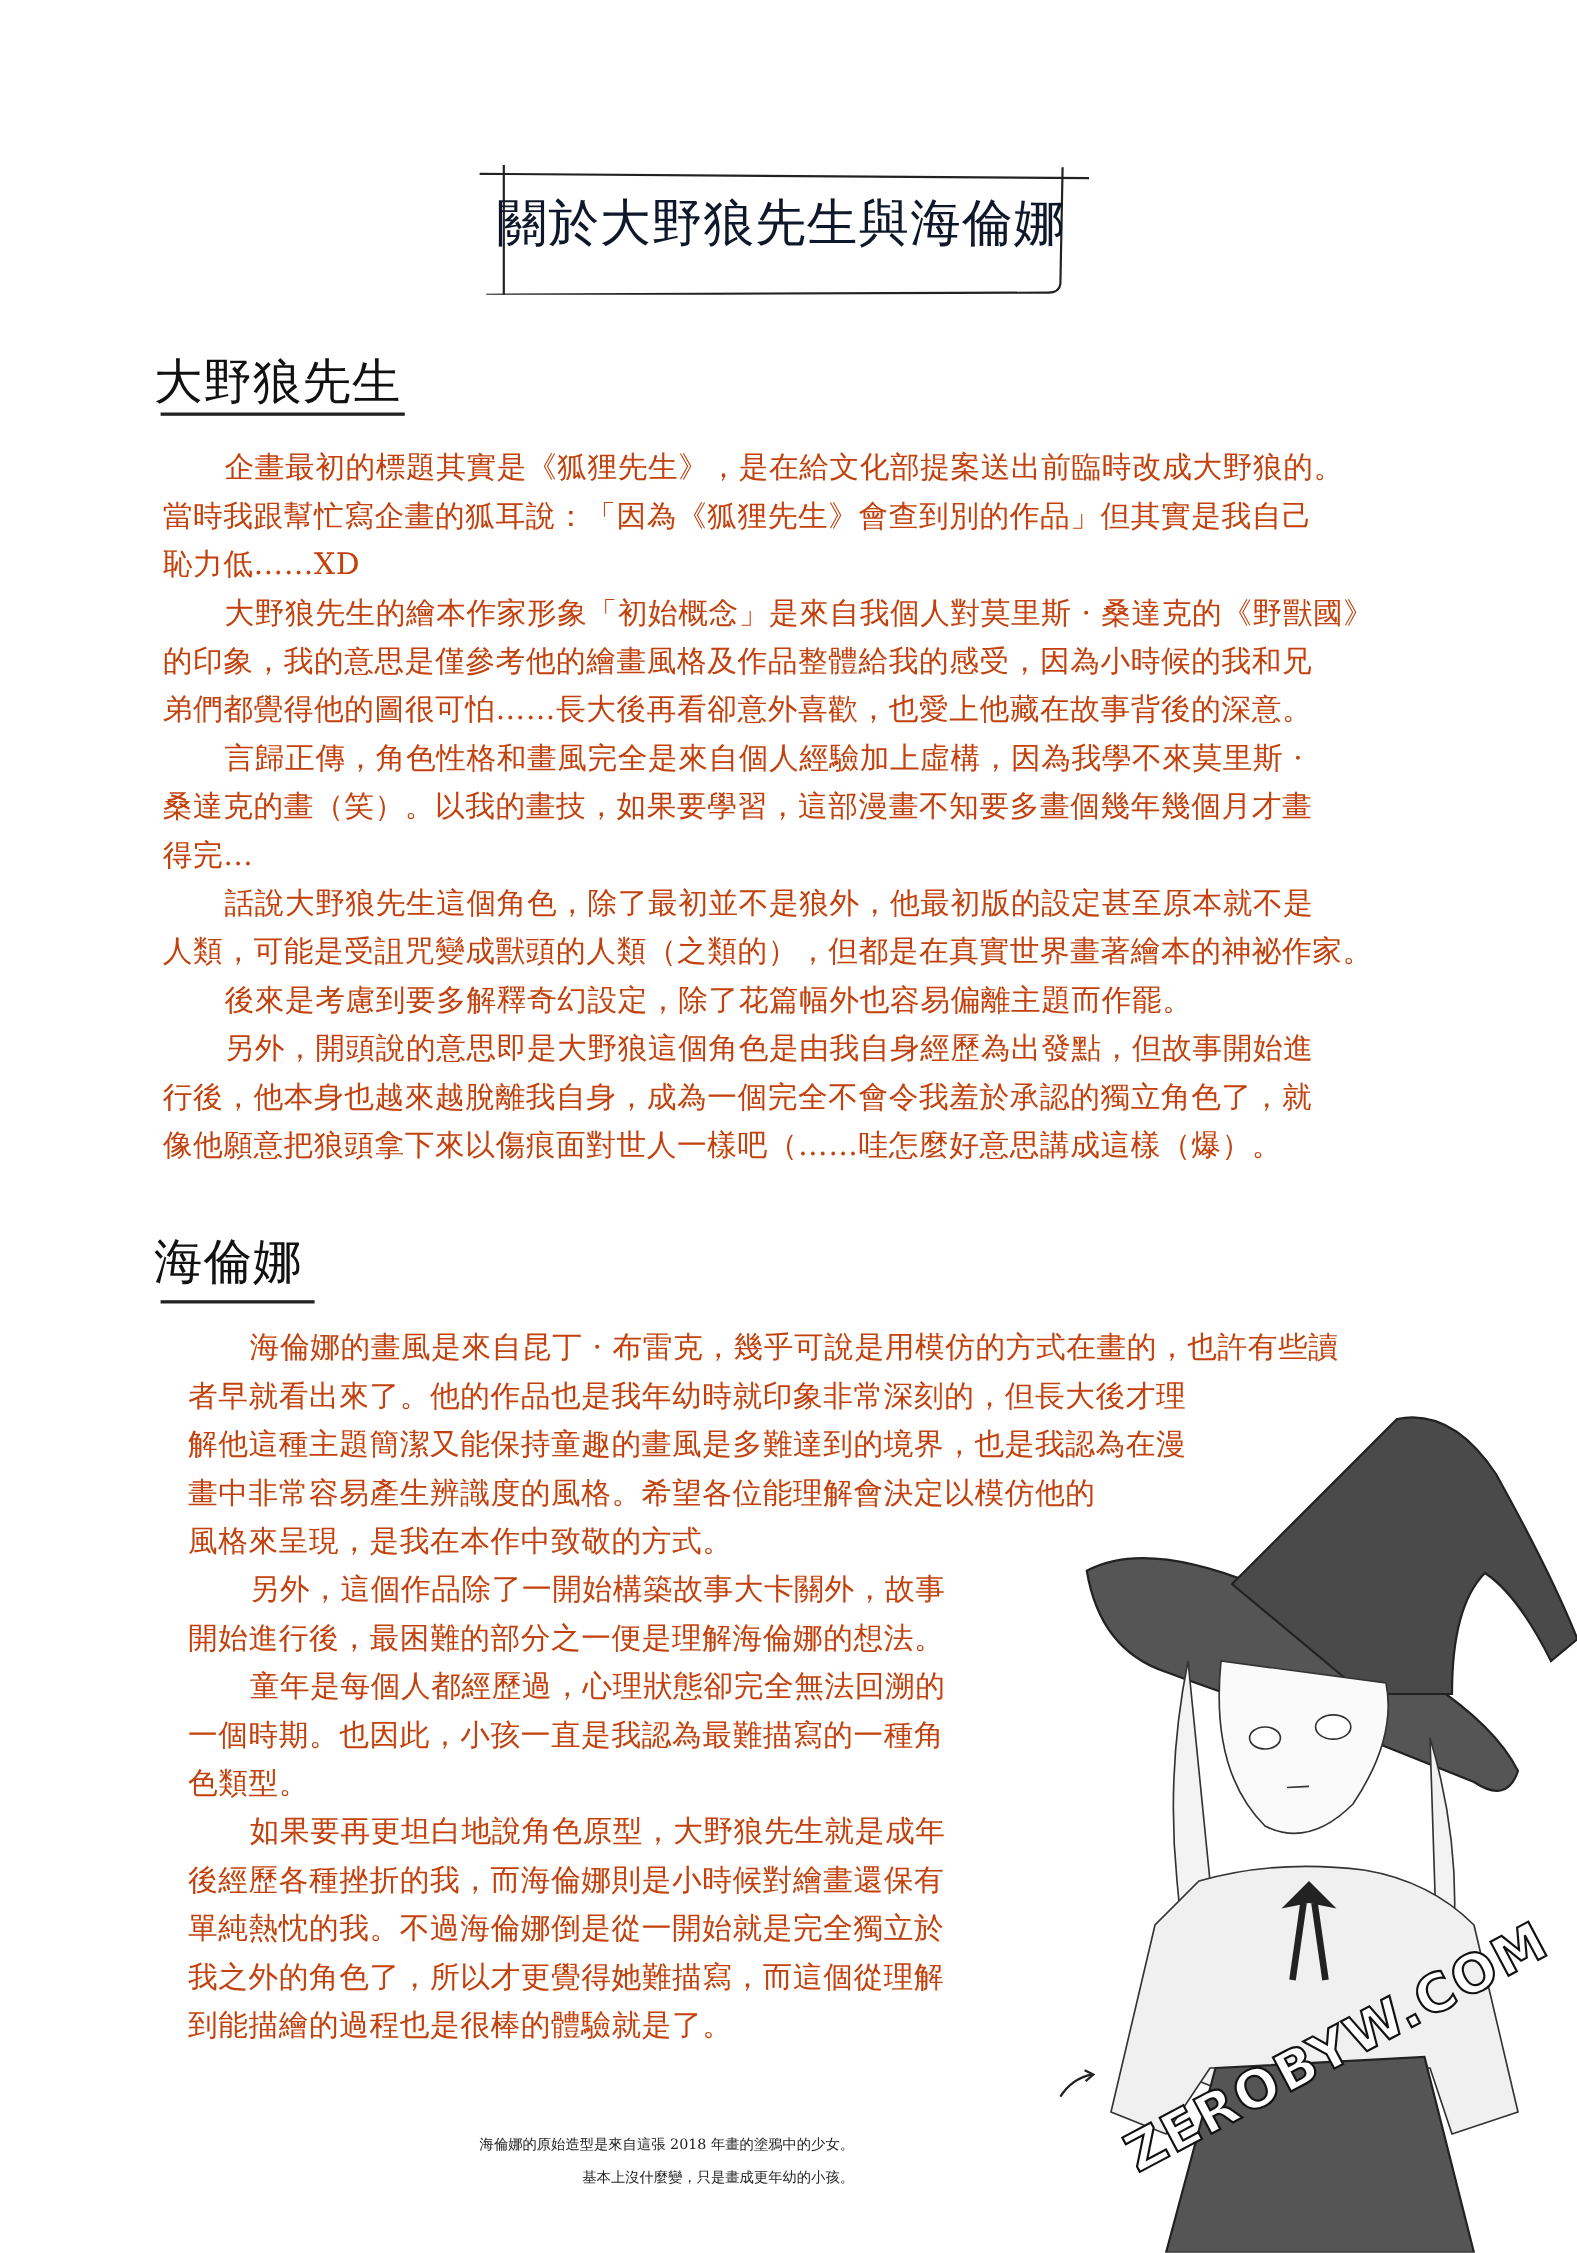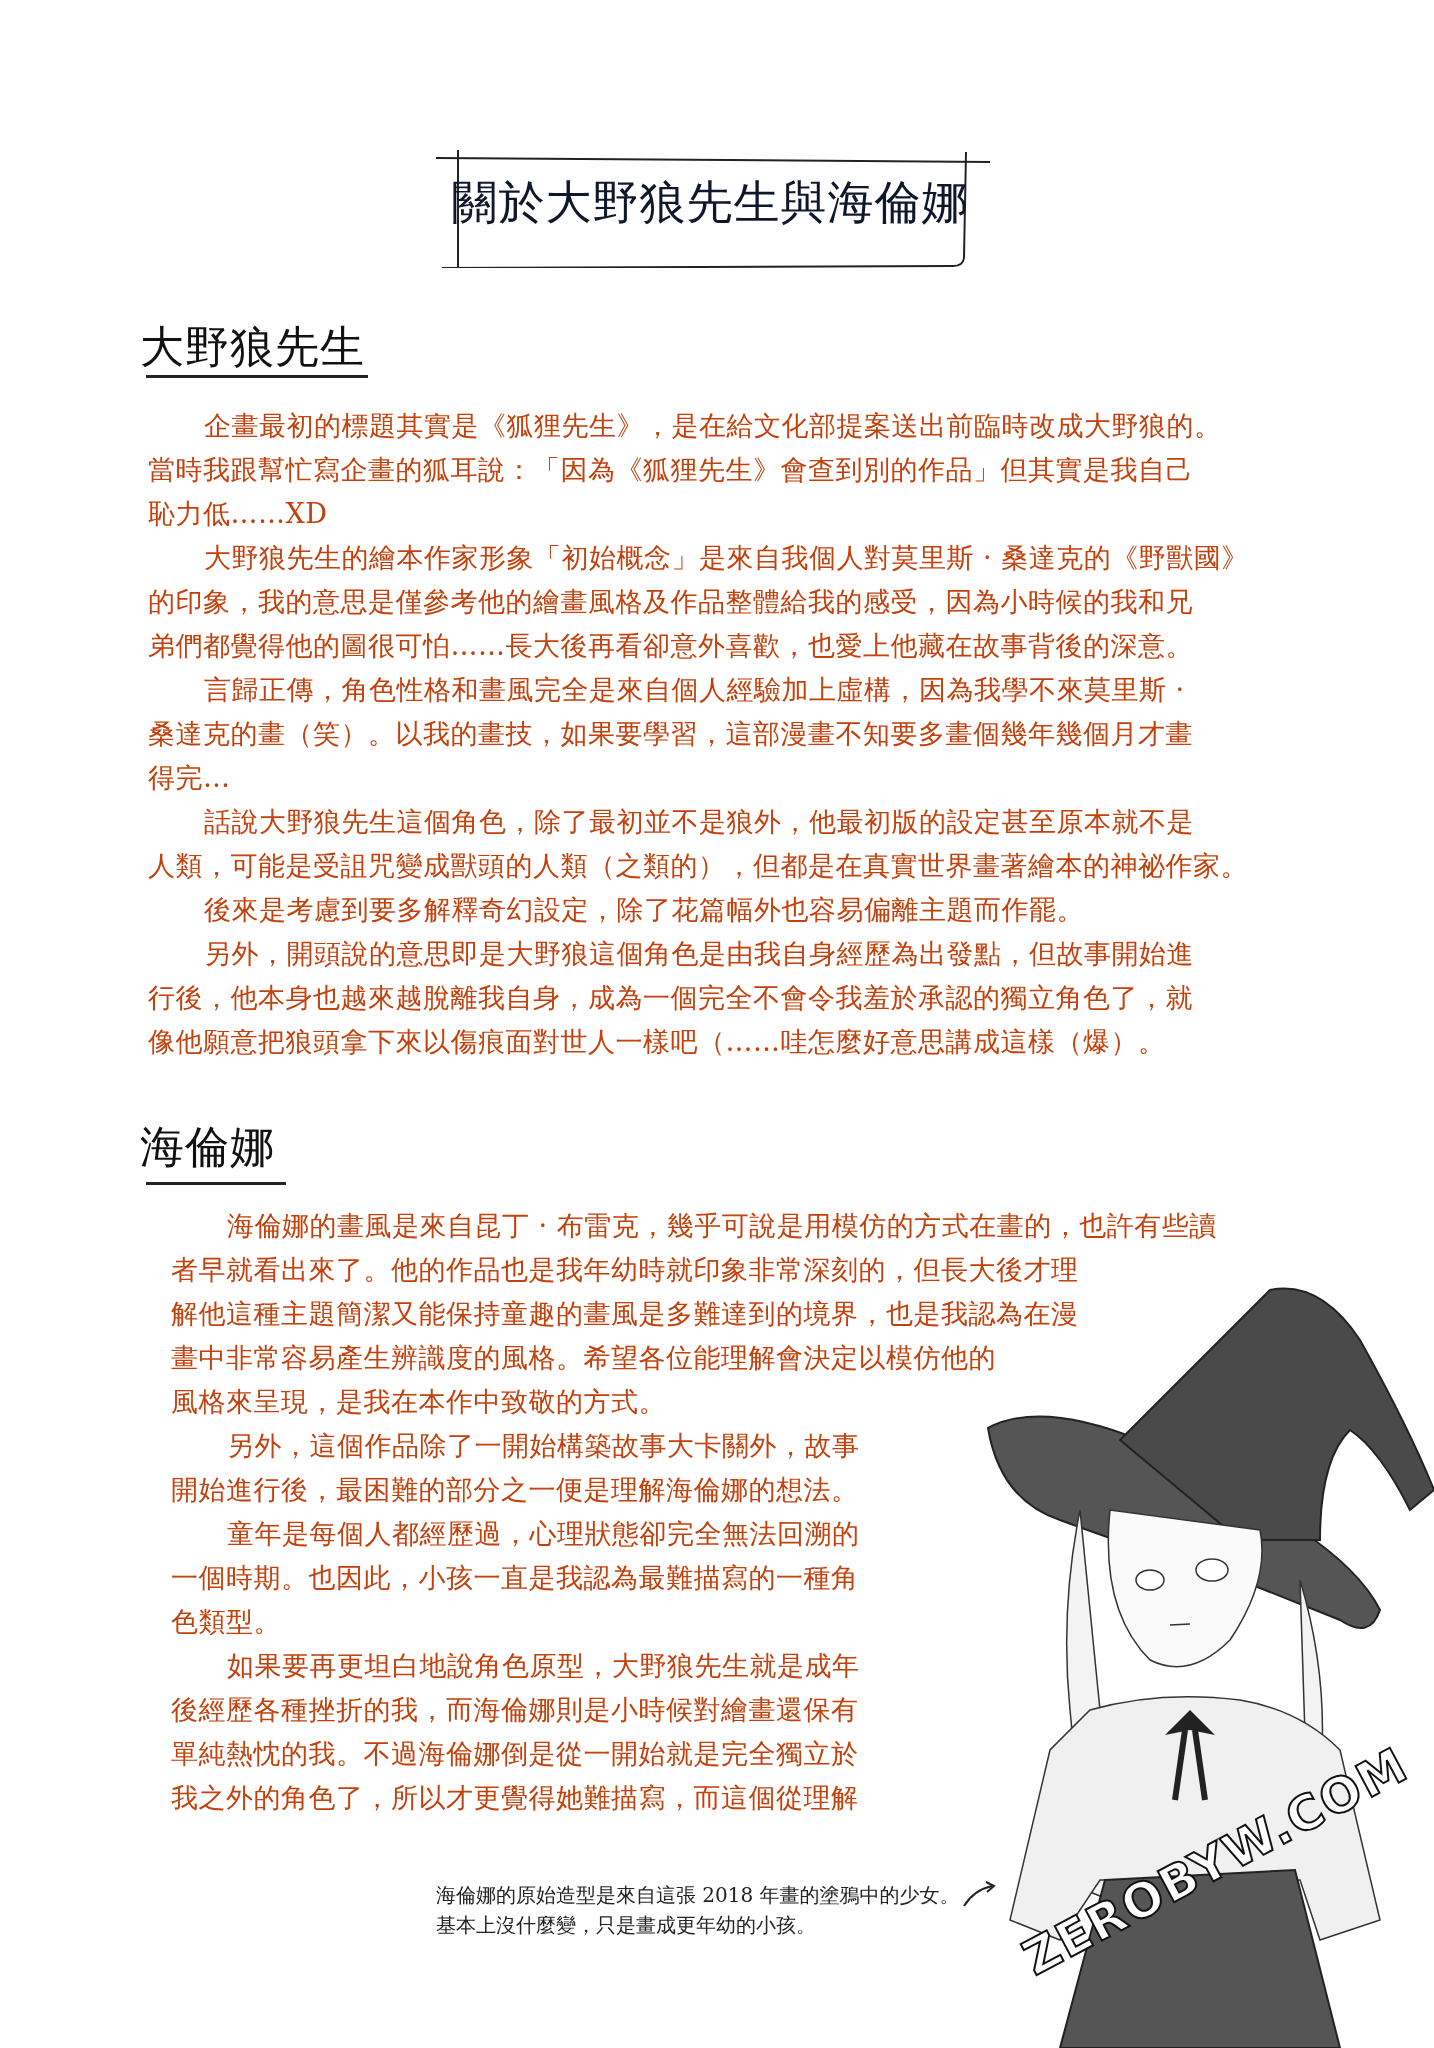--- a/index.html
+++ b/index.html
@@ -20,21 +20,21 @@
     position: absolute; left: 140px; font-size: 44px; color: #111; letter-spacing: 1px;
   }
   .heading-rule { position: absolute; left: 146px; height: 3px; background: #222; }
   .para {
     position: absolute; left: 148px; font-size: 27px; line-height: 44px; color: #c2410c;
     letter-spacing: 0.5px; white-space: nowrap;
   }
   .para .line { display: block; }
   .para .indent { padding-left: 56px; }
   .caption {
-    position: absolute; left: 436px; top: 1880px; font-size: 20px; line-height: 30px; color: #222;
+    position: absolute; left: 436px; top: 1936px; font-size: 13px; line-height: 30px; color: #222; text-align: right;
   }
   .illustration { position: absolute; left: 940px; top: 1280px; width: 494px; height: 768px; }
   .watermark {
     position: absolute; left: 1040px; top: 1930px; font-family: "DejaVu Sans", sans-serif;
     font-weight: bold; font-size: 48px; color: #fff; -webkit-text-stroke: 2px #111;
     transform: rotate(-28deg); transform-origin: left bottom; letter-spacing: 2px;
   }
   .arrow { position: absolute; left: 960px; top: 1880px; }
 </style>
 </head>
@@ -81,20 +81,21 @@
   <span class="line">風格來呈現，是我在本作中致敬的方式。</span>
   <span class="line indent">另外，這個作品除了一開始構築故事大卡關外，故事</span>
   <span class="line">開始進行後，最困難的部分之一便是理解海倫娜的想法。</span>
   <span class="line indent">童年是每個人都經歷過，心理狀態卻完全無法回溯的</span>
   <span class="line">一個時期。也因此，小孩一直是我認為最難描寫的一種角</span>
   <span class="line">色類型。</span>
   <span class="line indent">如果要再更坦白地說角色原型，大野狼先生就是成年</span>
   <span class="line">後經歷各種挫折的我，而海倫娜則是小時候對繪畫還保有</span>
   <span class="line">單純熱忱的我。不過海倫娜倒是從一開始就是完全獨立於</span>
   <span class="line">我之外的角色了，所以才更覺得她難描寫，而這個從理解</span>
+  <span class="line">到能描繪的過程也是很棒的體驗就是了。</span>
 </div>
 
 <div class="illustration">
   <svg width="494" height="768" viewBox="0 0 494 768">
 
     <path d="M48 148 Q100 120 200 160 L360 250 Q420 290 440 330 Q430 360 400 340 L300 300 Q200 270 120 240 Q60 220 48 148 Z" fill="#555" stroke="#222" stroke-width="2"></path>
 
     <path d="M180 160 Q280 60 330 10 Q380 0 420 60 Q470 150 494 210 L470 230 Q440 170 410 150 Q380 180 380 260 L300 260 Z" fill="#4a4a4a" stroke="#222" stroke-width="2"></path>
 
     <path d="M140 230 Q120 330 130 430 Q140 520 120 600 L170 620 L160 430 Z" fill="#f3f3f3" stroke="#333" stroke-width="1.5"></path>

